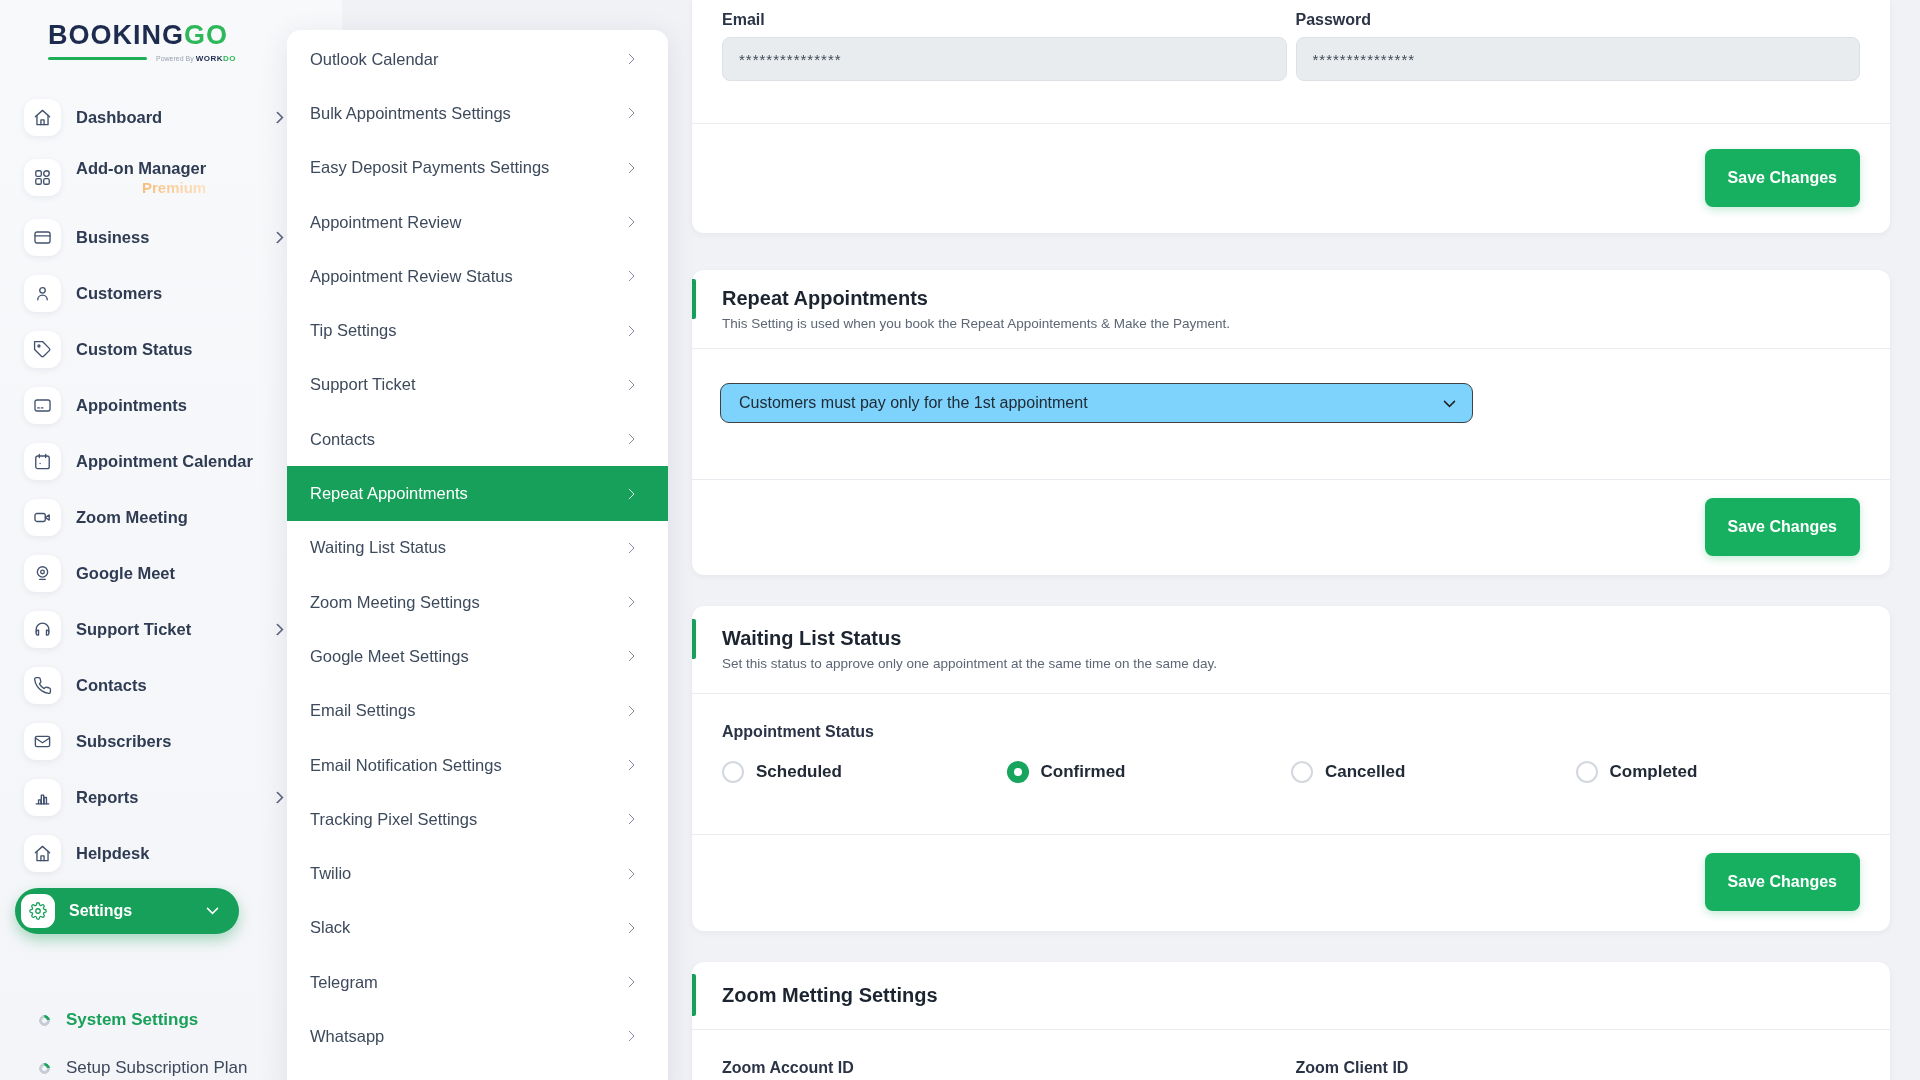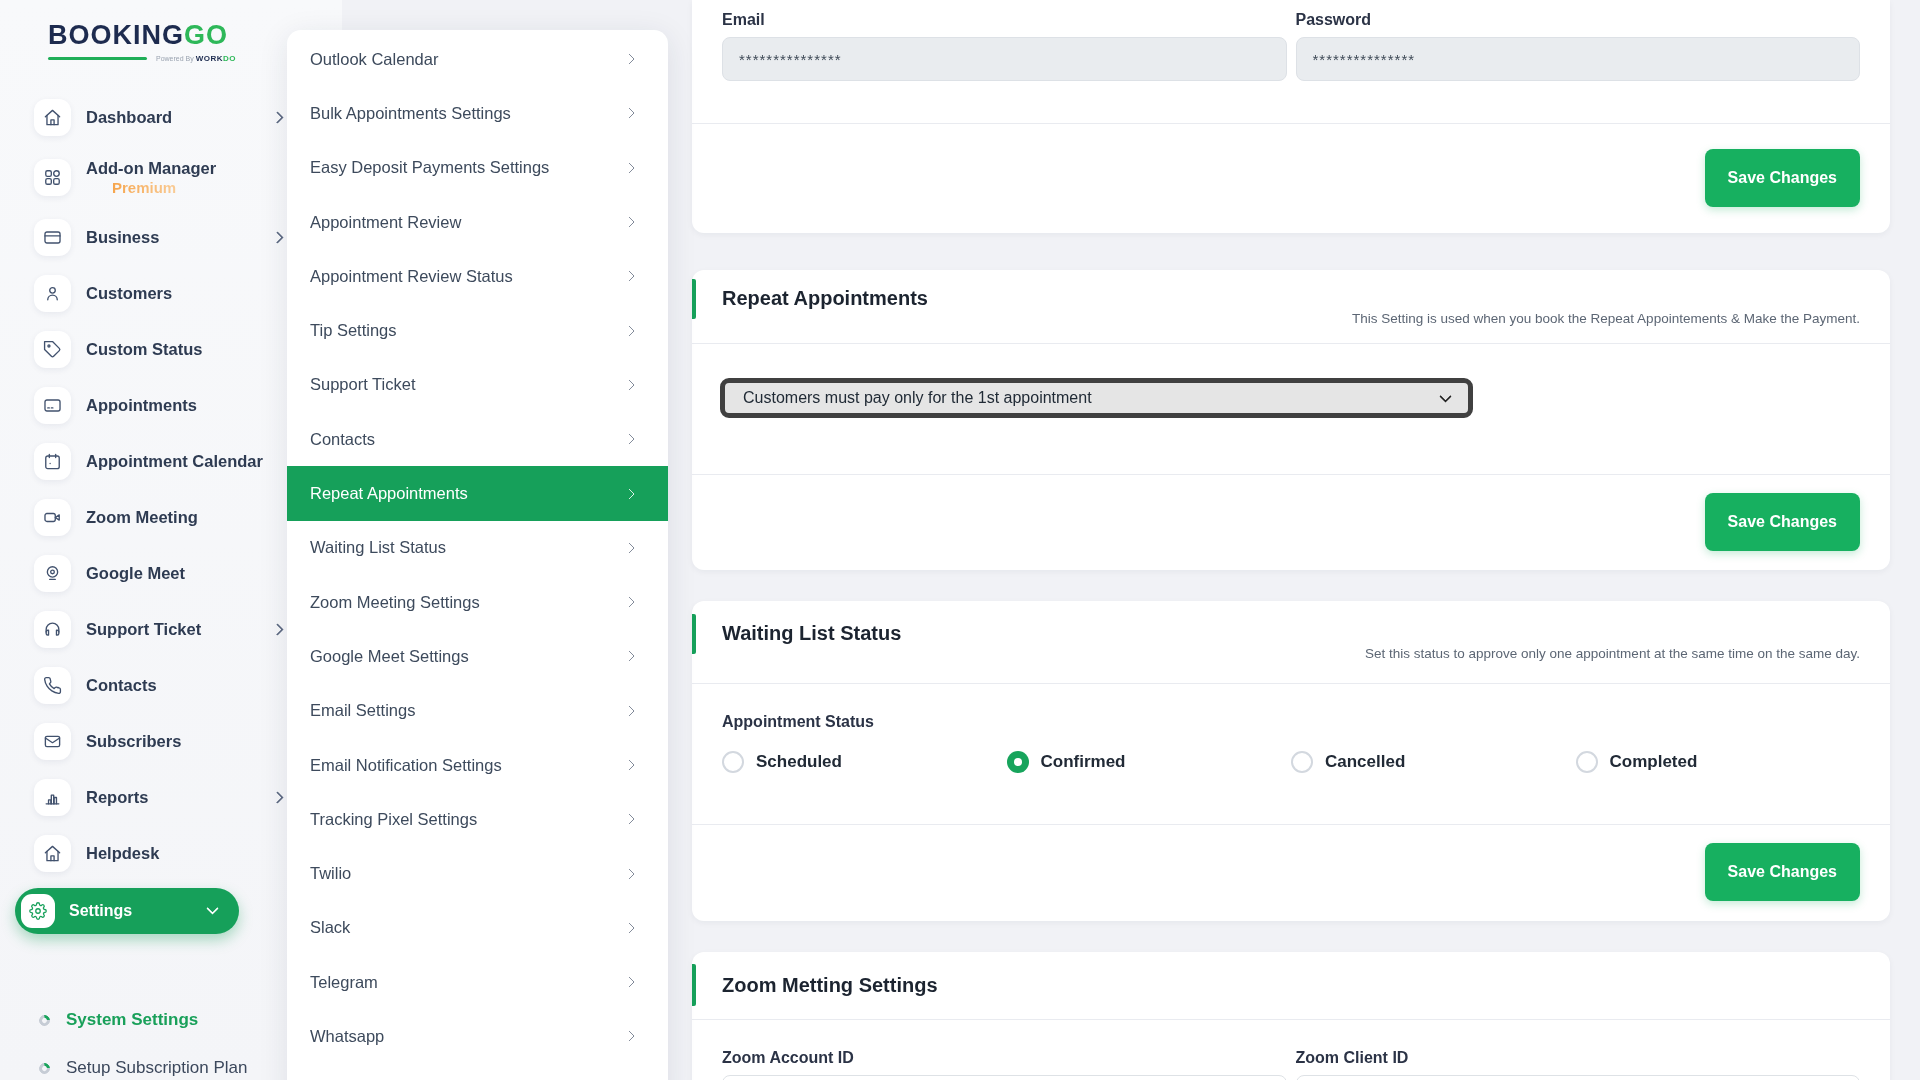--- a/index.html
+++ b/index.html
@@ -19,21 +19,21 @@
   .logo-wrap { padding:20px 0 0 48px; }
   .logo-text { font-size:27px; font-weight:800; letter-spacing:1px; color:#1d2b4f; line-height:30px; }
   .logo-text .accent { color:#2eb859; }
   .logo-sub { display:flex; align-items:center; margin-top:4px; }
   .logo-line { width:99px; height:3px; background:#1fae58; border-radius:2px; }
   .powered { margin-left:9px; font-size:7px; color:#9aa3b0; }
   .powered b { color:#1d2b4f; font-size:8px; letter-spacing:.5px; }
   .powered b .accent { color:#2eb859; }
 
   .nav-list { margin-top:26px; display:flex; flex-direction:column; }
-  .nav-item { display:flex; align-items:center; height:56px; padding-left:34px; position:relative; cursor:pointer; }
+  .nav-item { display:flex; align-items:center; height:56px; padding-left:24px; position:relative; cursor:pointer;text-align:right; }
   .nav-item.tall { height:64px; }
   .icon-sq {
     width:37px; height:37px; background:#ffffff; border-radius:12px;
     display:flex; align-items:center; justify-content:center; flex-shrink:0;
     box-shadow:0 2px 6px rgba(30,45,80,0.07);
   }
   .icon-sq svg { width:19px; height:19px; stroke:#42526e; fill:none; stroke-width:1.7; stroke-linecap:round; stroke-linejoin:round; }
   .nav-label-wrap { margin-left:15px; display:flex; flex-direction:column; }
   .nav-label { font-size:16.5px; font-weight:600; color:#2e3b52; }
   .nav-badge { font-size:15px; font-weight:700; margin-top:1px; margin-left:26px;
@@ -72,39 +72,39 @@
   .sm-item.active .chev { border-color:#ffffff; }
 
   
   .main { position:absolute; left:692px; top:0; width:1198px; z-index:0; }
   .card { background:#ffffff; border-radius:12px; box-shadow:0 2px 6px rgba(25,35,60,0.05); position:relative; }
   .card.cropped-top { border-radius:0 0 12px 12px; }
   .accent-bar { position:absolute; left:0; top:9px; width:4px; height:40px; background:#16a05a; border-radius:0 2px 2px 0; }
   .card-header { padding:16px 30px; position:relative; }
   .card-header.h3x { padding:20px 30px 21px 30px; }
   .card-title { font-size:20px; font-weight:700; color:#1c2430; line-height:24px; }
-  .card-sub { font-size:13.5px; color:#5b London6b; color:#5c6674; line-height:17px;text-align:right; }
+  .card-sub { font-size:13.5px; color:#5b London6b; color:#5c6674; margin-top:5px; line-height:17px; }
   .divider { height:1px; background:#e9ebf0; width:100%; }
   .card-footer { display:flex; justify-content:flex-end; align-items:center; padding:18px 30px 19px 30px; }
   .btn-save {
     background:#17b060; color:#ffffff; font-size:16px; font-weight:600; font-family:"Liberation Sans",sans-serif;
     border:none; border-radius:8px; height:58px; padding:0 23px; cursor:pointer;
     box-shadow:0 3px 8px rgba(23,176,96,0.25);
   }
   .form-grid { display:grid; grid-template-columns:1fr 1fr; column-gap:9px; padding:10px 30px 42px 30px; }
   .form-grid.zoomed { padding:28px 30px 40px 30px; }
   .f-label { font-size:16px; font-weight:600; color:#2b3346; display:block; margin-bottom:8px; line-height:19px; }
   .f-input {
     width:100%; height:44px; border-radius:8px; border:1px solid #dde1e6; background:#e9ecef;
     color:#3f4a57; font-size:15px; padding:0 16px; letter-spacing:1px; font-family:"Liberation Sans",sans-serif;
   }
   .f-input.white { background:#ffffff; border:1px solid #dee2e6; }
   .select-body { padding:34px 30px 56px 28px; }
   .select-box {
-    width:753px; height:40px; border:5px solid #404040; border-radius:9px; background:#e5e5e5;
+    width:753px; height:40px; border:1px solid #404040; border-radius:9px; background:#7dd3fc;
     display:flex; align-items:center; justify-content:space-between; padding:0 18px; cursor:pointer;
   }
   .select-box .txt { font-size:16px; color:#212b36; }
   .chev-down-dark { width:9px; height:9px; border-top:2px solid #222; border-right:2px solid #222; border-radius:1px; transform:rotate(135deg); margin-top:-4px; }
   .radio-body { padding:28px 30px 51px 30px; }
   .group-label { font-size:16px; font-weight:600; color:#2b3346; line-height:19px; margin-bottom:20px; }
   .radio-row { display:grid; grid-template-columns:repeat(4,1fr); }
   .radio-opt { display:flex; align-items:center; cursor:pointer; }
   .radio-circle { width:22px; height:22px; border-radius:50%; border:2px solid #d3d8df; background:#fff; flex-shrink:0; }
   .radio-circle.checked { border:none; background:#17a45c; position:relative; }

